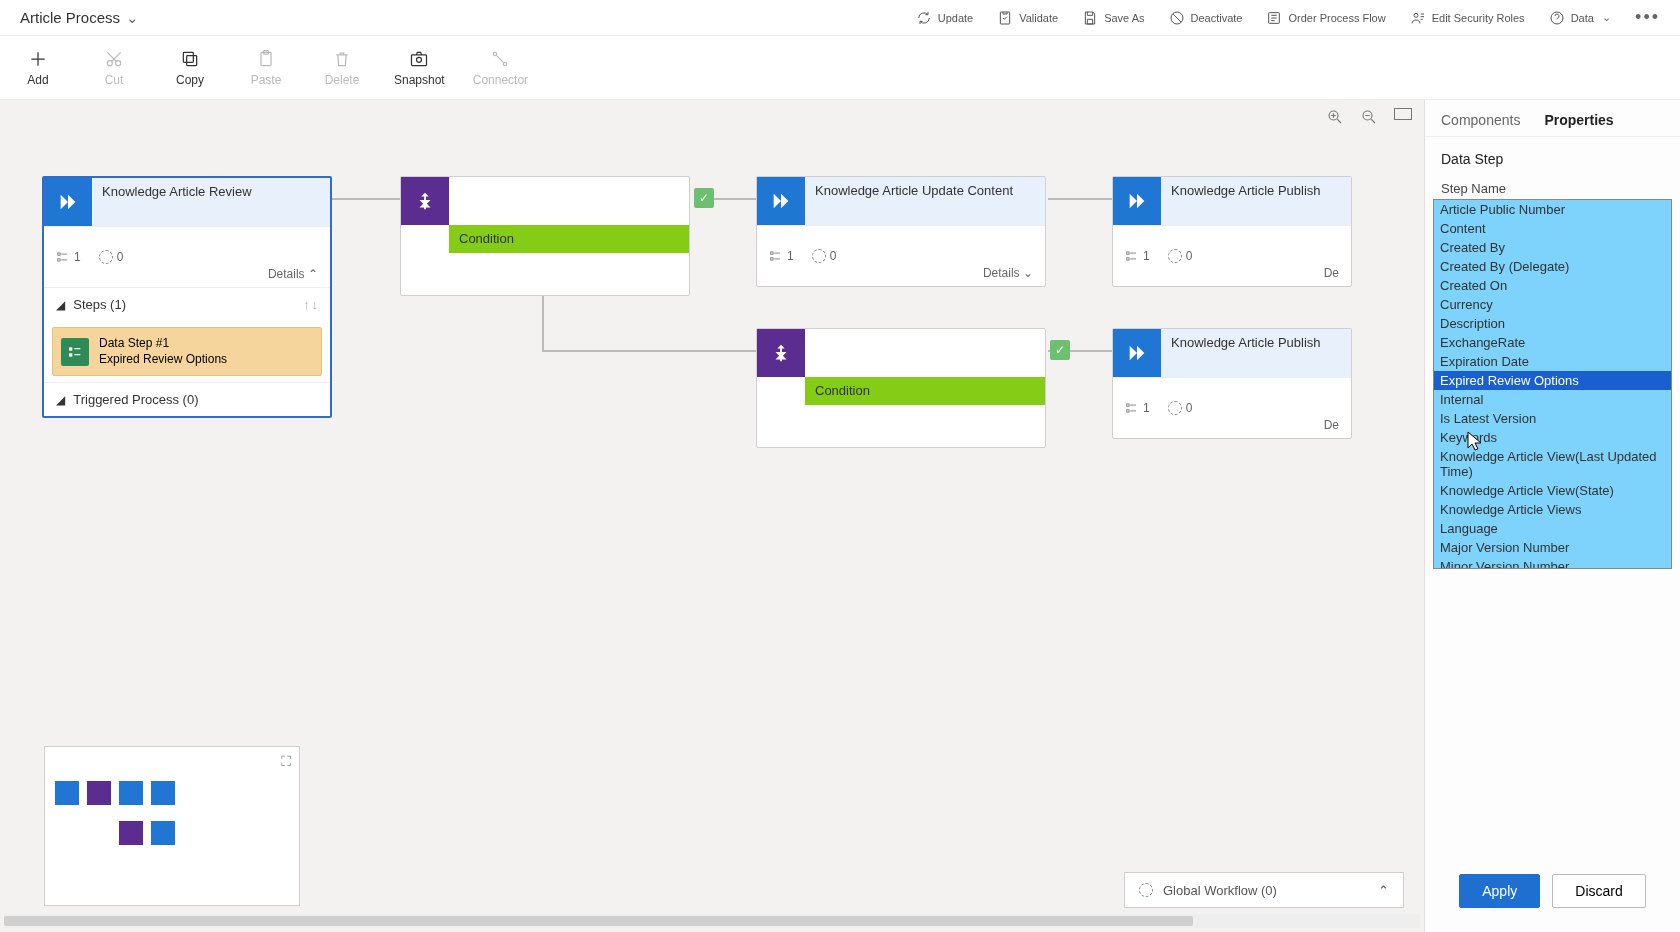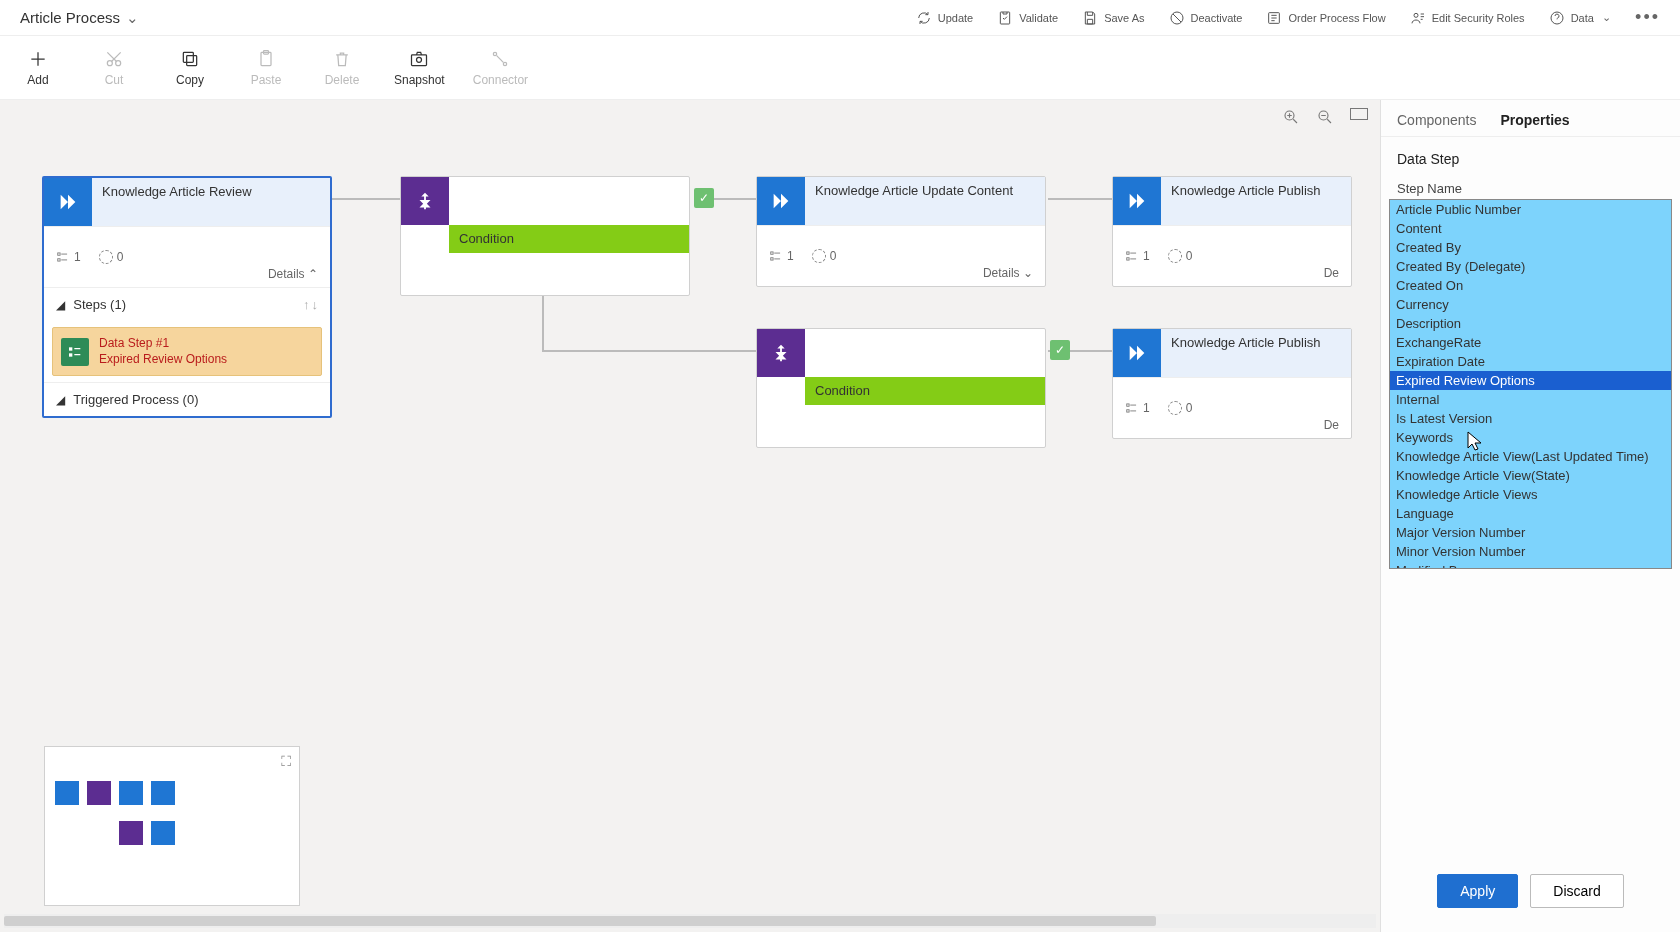--- a/index.html
+++ b/index.html
@@ -46,41 +46,41 @@
 
 
 .step-panel { background: #fff; }
 .step-row { display: flex; align-items: center; padding: 9px 12px; border-top: 1px solid #eee; font-size: 13px; color: #333; }
 .step-row .tri { margin-right: 8px; }
 .step-row .tri::before { content: "◢"; font-size: 12px; transform: rotate(0deg); display:inline-block; }
 .step-row .controls { margin-left: auto; color: #aaa; display:flex; gap:2px; }
 .step-card { margin: 6px 8px; padding: 8px 8px; background: #f6d59d; border: 1px solid #e6c27a; display: flex; gap: 10px; align-items: center; border-radius: 2px; }
 .step-card .sq { width: 28px; height: 28px; background: #2e8b57; color:#fff; display:flex; align-items:center; justify-content:center; border-radius:2px; }
 .step-card .sq svg { width:16px; height:16px; fill:#fff; }
-.step-card .txt { font-size: 12px; color: #b91c1c; line-height: 1.3; }
+.step-card .txt { font-size: 12px; color: #000000; line-height: 1.3; }
 
 .connector { position: absolute; background: #bbb; }
 .check-badge { position: absolute; width: 20px; height: 20px; background: #6ec071; color:#fff; display:flex; align-items:center; justify-content:center; font-size:12px; border-radius:2px; }
 .x-badge { position: absolute; width: 20px; height: 20px; background: #e36a5f; color:#fff; display:flex; align-items:center; justify-content:center; font-size:12px; border-radius:2px; }
 
 
 .minimap { position: absolute; left: 44px; bottom: 26px; width: 256px; height: 160px; background: #fff; border: 1px solid #d0d0d0; padding: 10px; }
 .minimap .expand { position:absolute; top:6px; right:8px; color:#888; font-size:14px; cursor:pointer; }
 .mm-row { display:flex; gap:8px; margin-top:24px; }
 .mm-node { width:24px; height:24px; }
 .mm-node.blue { background:#1f76d3; }
 .mm-node.purple { background:#5c2d91; }
 
 
 .global-wf { position:absolute; right:20px; bottom:24px; width:280px; height:36px; background:#fff; border:1px solid #d0d0d0; display:flex; align-items:center; padding:0 14px; gap:10px; color:#555; font-size:13px; }
 .global-wf .spacer { flex:1; }
 .dashed-circle { width:14px; height:14px; border:1.5px dashed #888; border-radius:50%; }
 
 
-.right-panel { width: 300px; border-left: 1px solid #e0e0e0; background:#fdfdfd; display:flex; flex-direction:column; }
+.right-panel { width: 256px; border-left: 1px solid #e0e0e0; background:#fdfdfd; display:flex; flex-direction:column; }
 .rp-tabs { display:flex; gap:24px; padding: 12px 16px 8px; border-bottom: 1px solid #eee; }
 .rp-tabs .tab { color:#666; cursor:pointer; font-size:14px; }
 .rp-tabs .tab.active { color:#222; font-weight:600; }
 .rp-body { padding: 14px 16px; flex:1; position:relative; }
 .rp-h { font-size:14px; color:#222; margin-bottom:14px; }
 .rp-label { font-size:13px; color:#444; margin-bottom:6px; }
 .rp-input { width:100%; height:30px; border:1px solid #bbb; padding:0 8px; font-size:13px; color:#333; }
 .rp-highlight { border:3px solid #2f6ccf; padding:8px 8px 4px; margin-top:10px; border-radius:2px; }
 .rp-select-wrap { position:relative; }
 .rp-select { width:100%; height:28px; border:1px solid #888; font-size:13px; padding:0 6px; background:#fff; }
@@ -408,20 +408,26 @@
         <div class="mm-node purple"></div>
         <div class="mm-node blue"></div>
         <div class="mm-node blue"></div>
       </div>
       <div class="mm-row" style="margin-left:64px; margin-top:16px;">
         <div class="mm-node purple"></div>
         <div class="mm-node blue"></div>
       </div>
     </div>
 
+    <div class="global-wf">
+      <span class="dashed-circle"></span>
+      <span>Global Workflow (0)</span>
+      <span class="spacer"></span>
+      <span>⌃</span>
+    </div>
 
     <div class="hscroll">
         <div class="thumb"></div>
       </div>
   </div>
 
   <div class="right-panel">
     <div class="rp-tabs">
       <div class="tab"><span>Components</span></div>
       <div class="tab active"><span>Properties</span></div>

